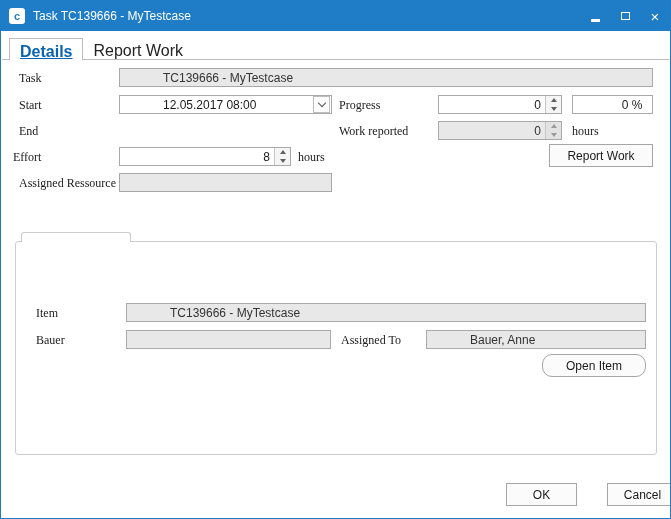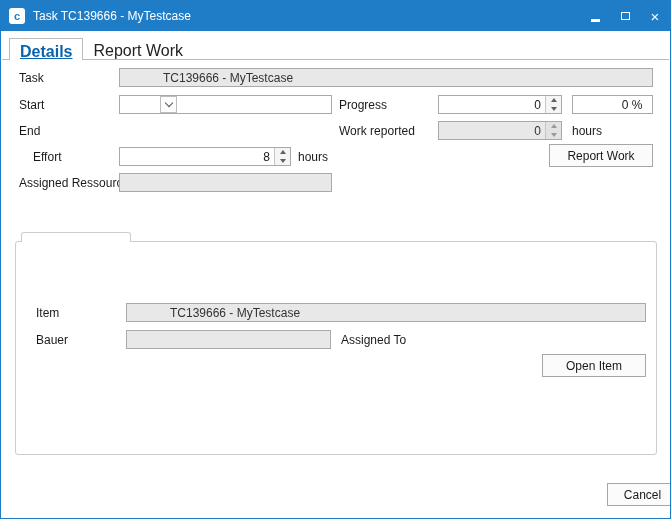--- a/index.html
+++ b/index.html
@@ -26,21 +26,21 @@
   .glyph-close { font-size:15px; line-height:15px; color:#ffffff; }
   
   .tabline { position:absolute; left:1px; right:1px; top:58px; height:1px; background:#bcbcbc; z-index:1; }
   .tabs { position:absolute; left:8px; top:37px; display:flex; align-items:flex-start; z-index:2; }
   .tab { padding:4px 10px 0 10px; height:21px; font-size:16px; color:#222; cursor:default; }
   .tab.active {
     height:22px; background:#ffffff; border:1px solid #bcbcbc; border-bottom:none;
     color:#0a64ad; font-weight:bold; text-decoration:underline;
   }
   
-  .lbl { position:absolute; font-size:12px; color:#1a1a1a; white-space:nowrap; }
+  .lbl { position:absolute; font-size:12px; color:#1a1a1a; white-space:nowrap;font-family:Liberation Serif, serif; }
   .field {
     position:absolute; height:19px; border:1px solid #a9a9a9; background:#ffffff;
     display:flex; align-items:center; font-size:12px;padding-left:39px;
   }
   .field.readonly { background:#e8e8e8; color:#333; }
   .field .val { flex:1; padding:0 4px; white-space:nowrap; overflow:hidden; }
   .field .val.right { text-align:right; }
   .field .val.center { text-align:center; }
   
   .combo-btn {
@@ -96,20 +96,21 @@
     <div class="tab">Report Work</div>
   </div>
 
   <div class="lbl" style="left:18px; top:70px;">Task</div>
   <div class="field readonly" style="left:118px; top:67px; width:534px;">
     <div class="val">TC139666 - MyTestcase</div>
   </div>
 
   <div class="lbl" style="left:18px; top:97px;">Start</div>
   <div class="field" style="left:118px; top:94px; width:213px;">
+    <div class="val">12.05.2017 08:00</div>
     <div class="combo-btn">
         <span class="chev"></span>
       </div>
   </div>
   <div class="lbl" style="left:338px; top:97px;">Progress</div>
   <div class="field" style="left:437px; top:94px; width:124px;">
     <div class="val right">0</div>
     <div class="spin-col">
       <div class="spin-cell">
           <span class="tri-up"></span>
@@ -131,21 +132,21 @@
       <div class="spin-cell">
           <span class="tri-up"></span>
         </div>
       <div class="spin-cell">
           <span class="tri-down"></span>
         </div>
     </div>
   </div>
   <div class="lbl" style="left:571px; top:123px;">hours</div>
 
-  <div class="lbl" style="left:32px; top:149px;">Effort</div>
+  <div class="lbl" style="left:12px; top:149px;">Effort</div>
   <div class="field" style="left:118px; top:146px; width:172px;">
     <div class="val right">8</div>
     <div class="spin-col">
       <div class="spin-cell">
           <span class="tri-up"></span>
         </div>
       <div class="spin-cell">
           <span class="tri-down"></span>
         </div>
     </div>
@@ -164,18 +165,22 @@
   <div class="lbl" style="left:35px; top:305px;">Item</div>
   <div class="field readonly" style="left:125px; top:302px; width:520px;">
     <div class="val">TC139666 - MyTestcase</div>
   </div>
 
   <div class="lbl" style="left:35px; top:332px;">Bauer</div>
   <div class="field readonly" style="left:125px; top:329px; width:205px;">
     <div class="val"></div>
   </div>
   <div class="lbl" style="left:340px; top:332px;">Assigned To</div>
+  <div class="field readonly" style="left:425px; top:329px; width:220px;">
+    <div class="val">Bauer, Anne</div>
+  </div>
 
-  <div class="btn" style="left:541px; top:353px; width:104px;">Open Item</div>
+  <div class="btn" style="left:541px; top:353px; width:104px;border-radius:10px;">Open Item</div>
 
+  <div class="btn" style="left:505px; top:482px; width:71px;">OK</div>
   <div class="btn" style="left:584px; top:482px; width:71px;margin-left:22px;">Cancel</div>
 
 </div>
 
 </body></html>

